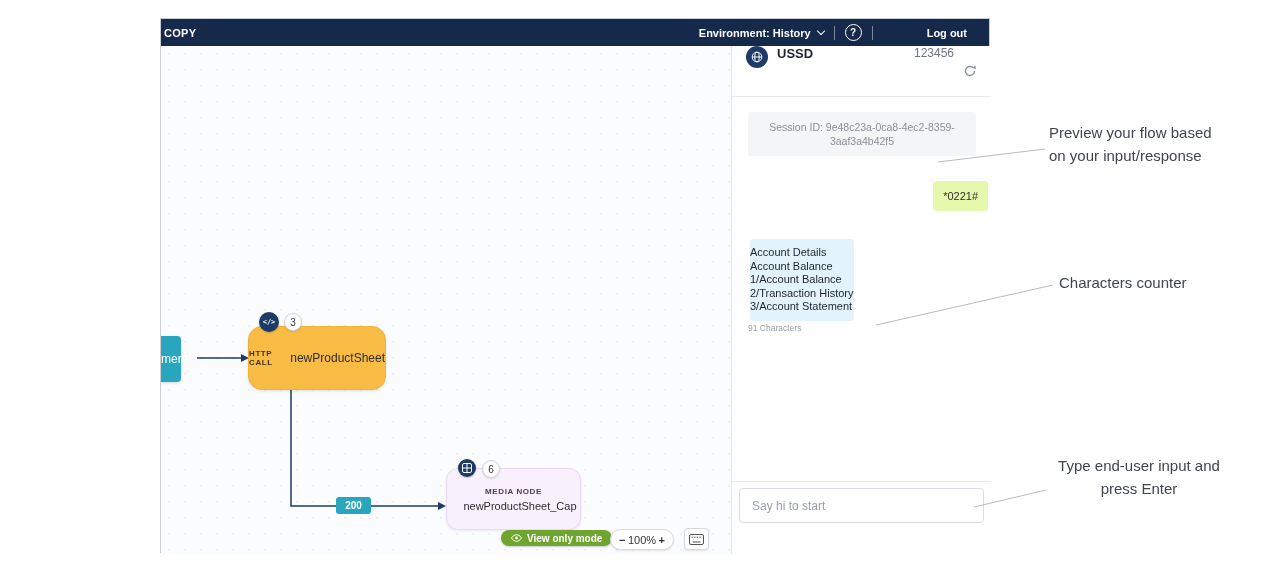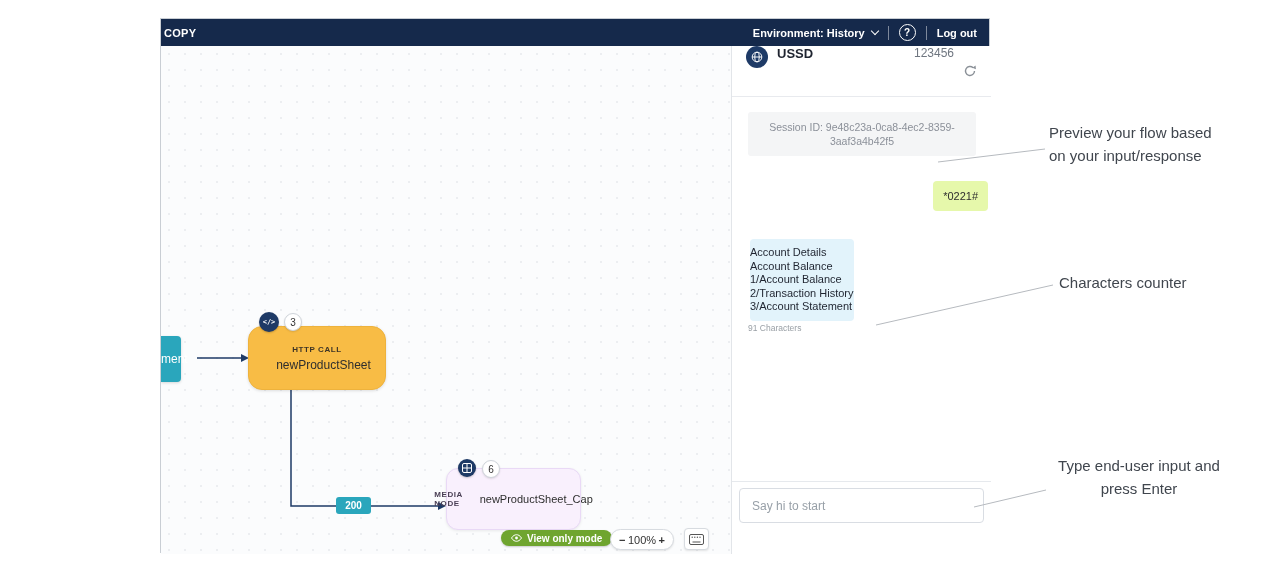--- a/index.html
+++ b/index.html
@@ -2,59 +2,59 @@
 <html><head>
 <meta charset="utf-8">
 <style>
   * { margin:0; padding:0; box-sizing:border-box; }
   html,body { width:1267px; height:578px; background:#ffffff; font-family:"Liberation Sans", sans-serif; position:relative; overflow:hidden; }
 
   .app { position:absolute; left:160px; top:18px; width:830px; height:535px; background:#fff; border:1px solid #c9ced4; }
 
   
   .topbar { position:absolute; left:0; top:0; width:100%; height:27px; background:#15294b; color:#fff;
-            display:flex; align-items:center; justify-content:space-between; padding:0 12px 0 3px; }
+            display:flex; align-items:center; justify-content:space-between; padding:0 22px 0 3px; }
   .topbar-title { font-size:11px; font-weight:bold; letter-spacing:.3px; }
   .topbar-right { display:flex; align-items:center; gap:10px; font-size:11px; font-weight:bold; }
   .env { display:flex; align-items:center; gap:7px; cursor:pointer; }
   .chev { width:6px; height:6px; border-right:1.5px solid #fff; border-bottom:1.5px solid #fff; transform:rotate(45deg); margin-top:-3px; }
   .tb-div { width:1px; height:14px; background:rgba(255,255,255,.45); }
   .help-btn { width:17px; height:17px; border:1.5px solid #fff; border-radius:50%; display:flex; align-items:center; justify-content:center; font-size:10px; font-weight:bold; cursor:pointer; }
-  .logout { cursor:pointer; }
+  .logout { cursor:pointer;margin-left:44px; }
 
   
   .canvas { position:absolute; left:0; top:27px; width:570px; height:508px; background:#fbfcfd; overflow:hidden;
             background-image:radial-gradient(circle, #eceef1 1px, transparent 1px); background-size:16px 16px; }
   .edges { position:absolute; left:0; top:0; width:570px; height:508px; pointer-events:none; }
 
   .node-teal { position:absolute; left:0; top:290px; width:20px; height:46px; background:#2aa6bc;
                border-radius:0 4px 4px 0; color:#fff; font-size:12px; display:flex; align-items:center; justify-content:center;
                box-shadow:0 1px 3px rgba(0,0,0,.15); }
 
   .node-http { position:absolute; left:87px; top:280px; width:138px; height:64px; background:#f8bc45; border:1px solid #eeb23c;
-               border-radius:14px; display:flex; flex-direction:column; align-items:center; justify-content:center; gap:4px;
+               border-radius:14px; display:flex; flex-direction:row; align-items:center; justify-content:center; gap:4px;
                box-shadow:0 1px 3px rgba(0,0,0,.12); }
   .node-type { font-size:8px; font-weight:bold; letter-spacing:.6px; color:#3d3426; }
   .node-name { font-size:12px; color:#2e2e2e;margin-left:13px; }
 
   .icon-circle { position:absolute; width:20px; height:20px; border-radius:50%; background:#1e3a66; color:#fff;
                  display:flex; align-items:center; justify-content:center; z-index:3; box-shadow:0 1px 2px rgba(0,0,0,.2); }
   .icon-http { left:98px; top:266px; font-size:7px; font-weight:bold; font-family:"DejaVu Sans Mono", monospace; }
   .icon-media { left:297px; top:413px; width:18px; height:18px; }
   .count-badge { position:absolute; width:18px; height:18px; border-radius:50%; background:#fff; border:1px solid #cfd4da;
                  display:flex; align-items:center; justify-content:center; font-size:10px; color:#333; z-index:3;
                  box-shadow:0 1px 2px rgba(0,0,0,.12); }
   .count-http { left:123px; top:267px; }
   .count-media { left:321px; top:414px; }
 
   .edge-label { position:absolute; left:175px; top:451px; width:35px; height:17px; background:#2aa6bc; color:#fff;
                 font-size:10px; font-weight:bold; text-align:center; line-height:17px; border-radius:3px; z-index:2; }
 
   .node-media { position:absolute; left:285px; top:422px; width:135px; height:62px; background:#f9f0fd; border:1px solid #e9d9f6;
-                border-radius:12px; display:flex; flex-direction:row; align-items:center; justify-content:center; gap:4px;
+                border-radius:12px; display:flex; flex-direction:column; align-items:center; justify-content:center; gap:4px;
                 box-shadow:0 1px 3px rgba(0,0,0,.08); }
   .node-media .node-type { color:#4a3f55; }
   .node-media .node-name { font-size:11px; }
 
   .viewonly { position:absolute; left:340px; top:484px; height:16px; padding:0 10px; border-radius:10px; background:#6fa52f;
               color:#fff; font-size:10px; font-weight:bold; display:flex; align-items:center; gap:5px; cursor:pointer;
               box-shadow:0 1px 2px rgba(0,0,0,.2); }
   .zoom { position:absolute; left:449px; top:483px; width:64px; height:21px; background:#fff; border:1px solid #d7dbe0;
           border-radius:11px; display:flex; align-items:center; justify-content:space-between; padding:0 8px; font-size:11px;
           color:#333; box-shadow:0 1px 2px rgba(0,0,0,.1); }

